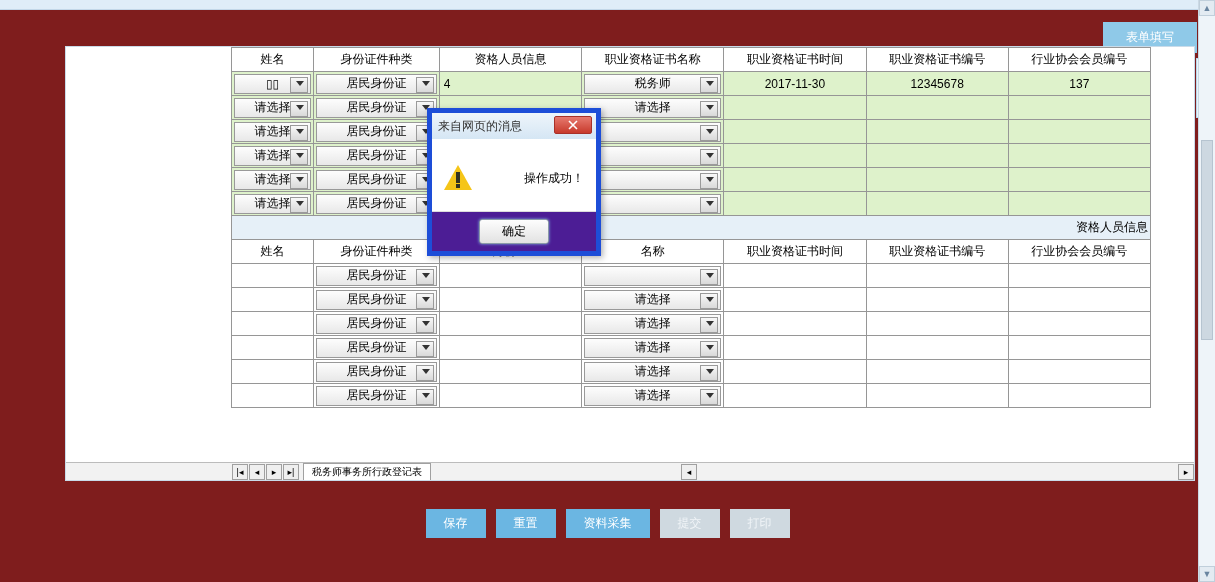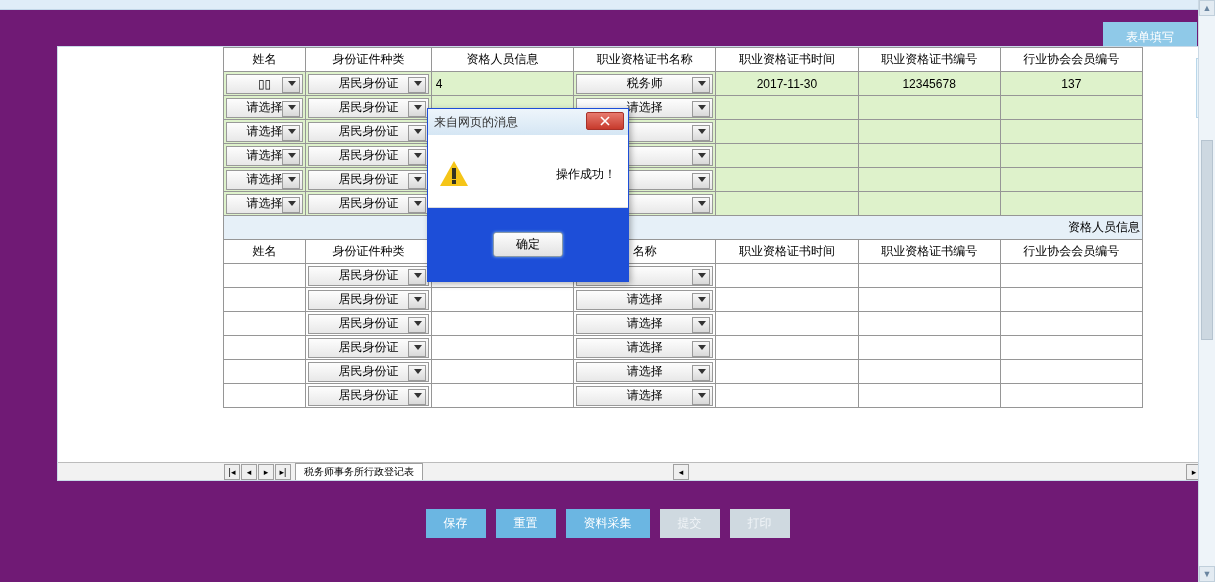--- a/index.html
+++ b/index.html
@@ -18,22 +18,22 @@
     border-bottom: 1px solid #c2d7e8;
     display: flex;
     align-items: center;
     padding-left: 30px;
     gap: 60px;
     font-size: 12px;
     color: #7aa1c0;
   }
   .top-strip span { opacity: 0.6; }
   .content-wrap {
-    background: #701a75;
-    padding: 8px 12px;
+    background: #7f1d1d;
+    padding: 8px 20px;
     height: calc(100% - 10px);
     position: relative;
   }
   .tabs-right {
     position: absolute;
     top: 12px;
     right: 18px;
     display: flex;
     gap: 4px;
   }
@@ -248,23 +248,23 @@
     line-height: 14px;
     color: #6a85a0;
   }
   .v-scroll .ar.top { top: 0; }
   .v-scroll .ar.bot { bottom: 0; }
   
   .modal {
     position: absolute;
     left: 427px;
     top: 108px;
-    width: 202px;
+    width: 174px;
     background: #f2f2f2;
-    border: 1px solid #1d4ed8;
+    border: 5px solid #1d4ed8;
     box-shadow: 2px 2px 6px rgba(0,0,0,0.3);
     z-index: 100;
   }
   .modal-title {
     height: 26px;
     background: linear-gradient(#eef5fb,#d5e6f4);
     display: flex;
     align-items: center;
     padding: 0 6px;
     font-size: 12px;
@@ -316,22 +316,22 @@
   }
   .warn-icon .dot {
     position: absolute;
     top: 19px;
     left: 12px;
     width: 4px;
     height: 4px;
     background: #332;
   }
   .modal-footer {
-    background: #1d4ed8;
-    padding: 24px;
+    background: #4c1d95;
+    padding: 7px;
     text-align: center;
     border-top: 1px solid #dcdcdc;
   }
   .ok-btn {
     padding: 3px 22px;
     background: linear-gradient(#fdfdfd,#e2e2e2);
     border: 1px solid #8a9aa8;
     border-radius: 3px;
     font-size: 12px;
     cursor: pointer;

